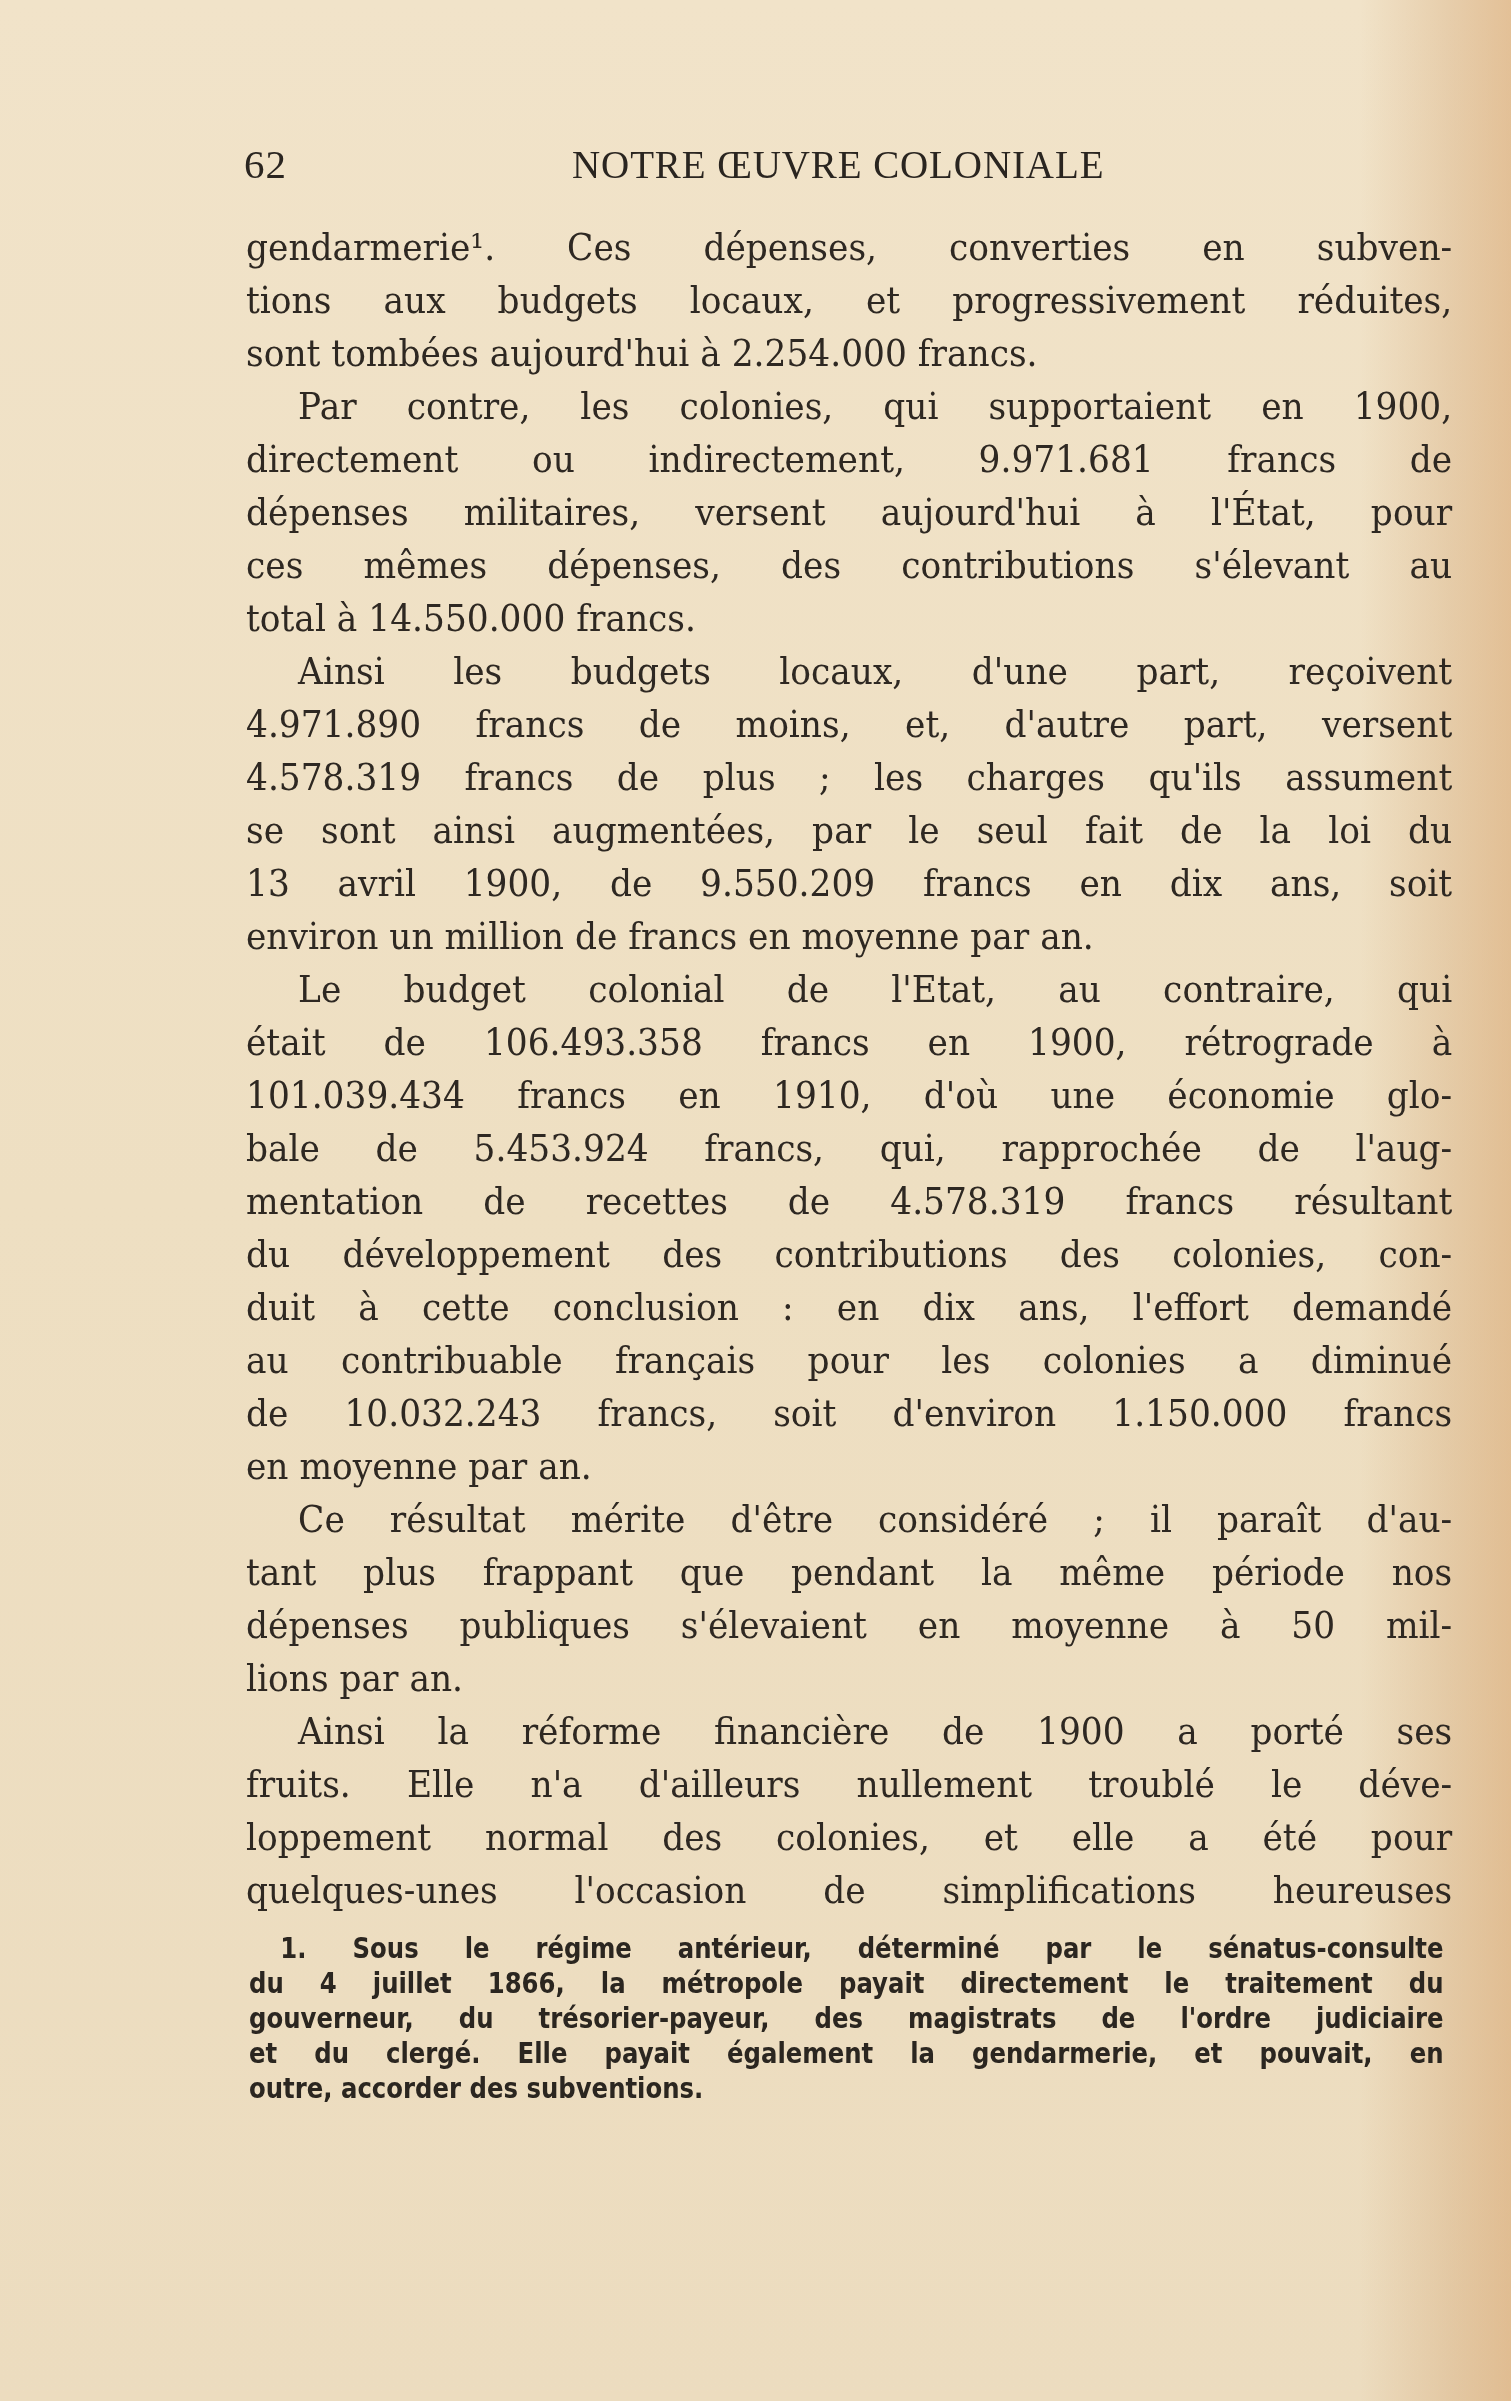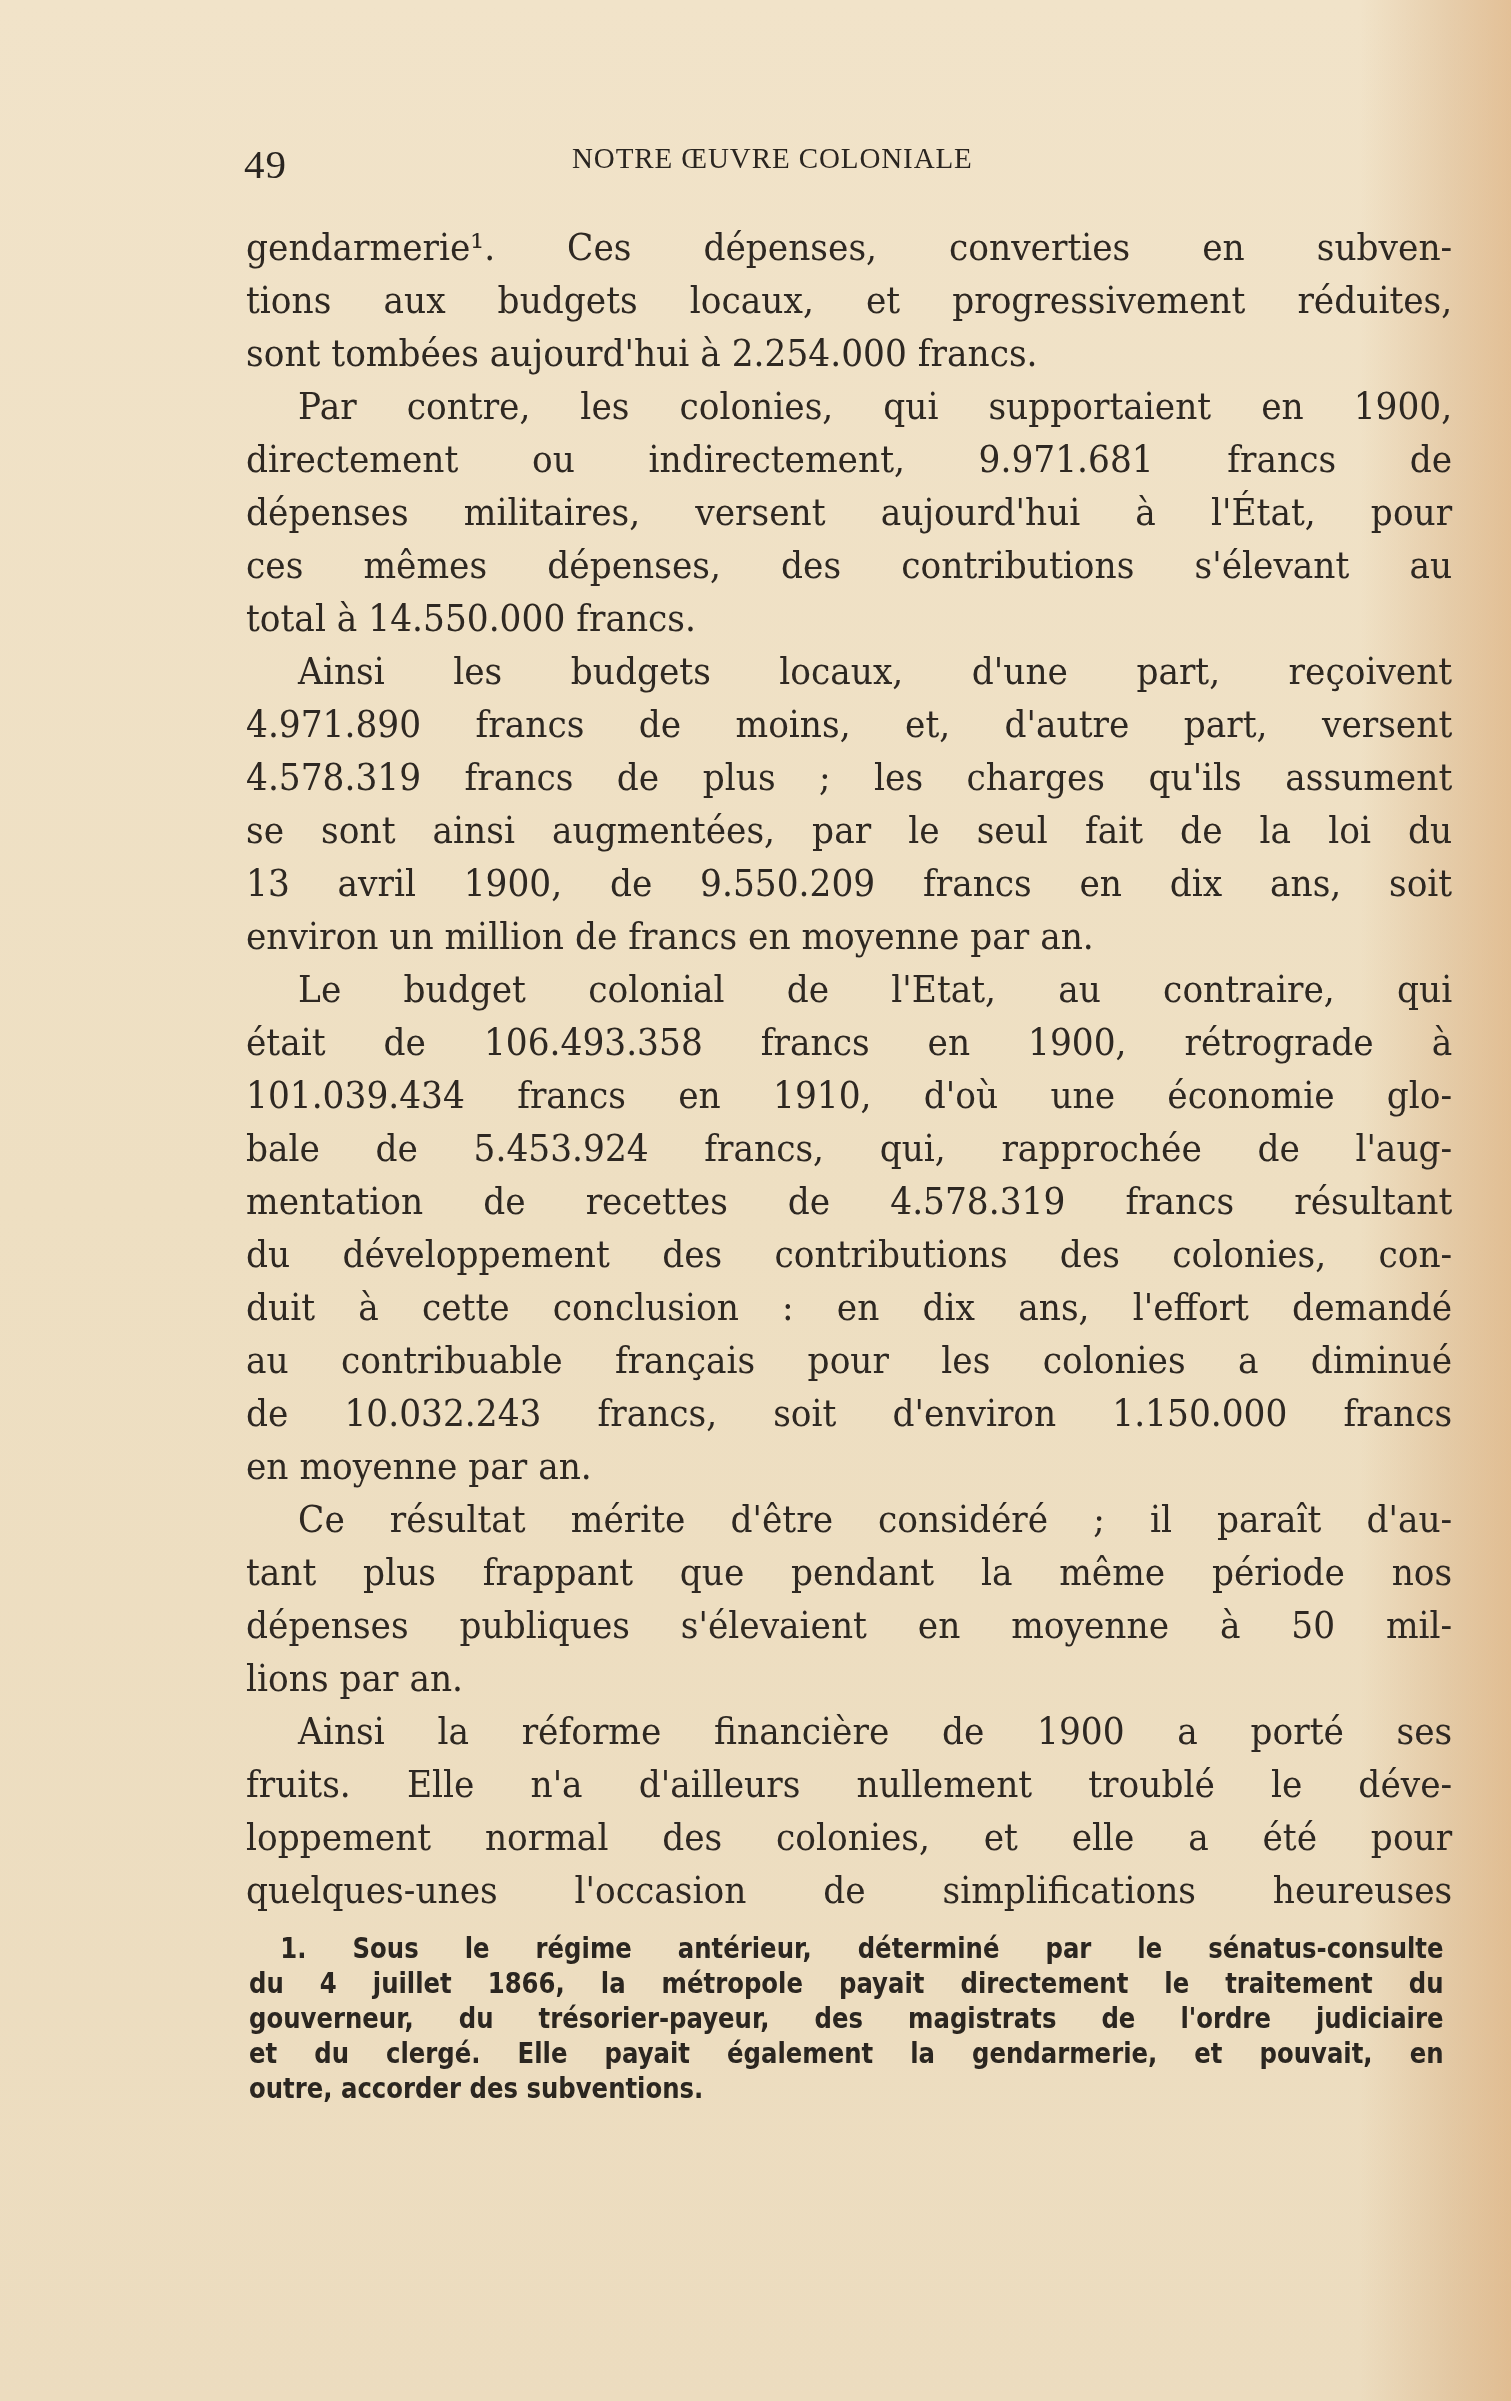--- a/index.html
+++ b/index.html
@@ -35,21 +35,21 @@
       left: 0;
       top: 7.2px;
       font-size: 41px;
       font-family: "Liberation Serif", serif;
       letter-spacing: 0.9px;
     }
     .running-title {
       position: absolute;
       left: 328px;
       top: 9px;
-      font-size: 29px;
+      font-size: 39px;
       letter-spacing: 0.9px;
       font-family: "Liberation Serif", serif;
       text-align: center;
     }
     .body-text {
       position: absolute;
       top: 221px;
       left: 246px;
       width: 1206px;
       font-family: "DejaVu Serif", serif;
@@ -94,21 +94,21 @@
     }
     .fn-line.indent { padding-left: 36px; }
     .fn-line.last { text-align-last: left; }
   </style>
 </head>
 <body>
 
 <div class="page">
 
   <div class="header">
-    <span class="page-number">49</span>
+    <span class="page-number">62</span>
     <span class="running-title">NOTRE ŒUVRE COLONIALE</span>
   </div>
 
   <div class="body-text">
 
     <span class="line">gendarmerie¹. Ces dépenses, converties en subven-</span>
     <span class="line">tions aux budgets locaux, et progressivement réduites,</span>
     <span class="line last">sont tombées aujourd'hui à 2.254.000 francs.</span>
 
     <span class="line indent">Par contre, les colonies, qui supportaient en 1900,</span>

